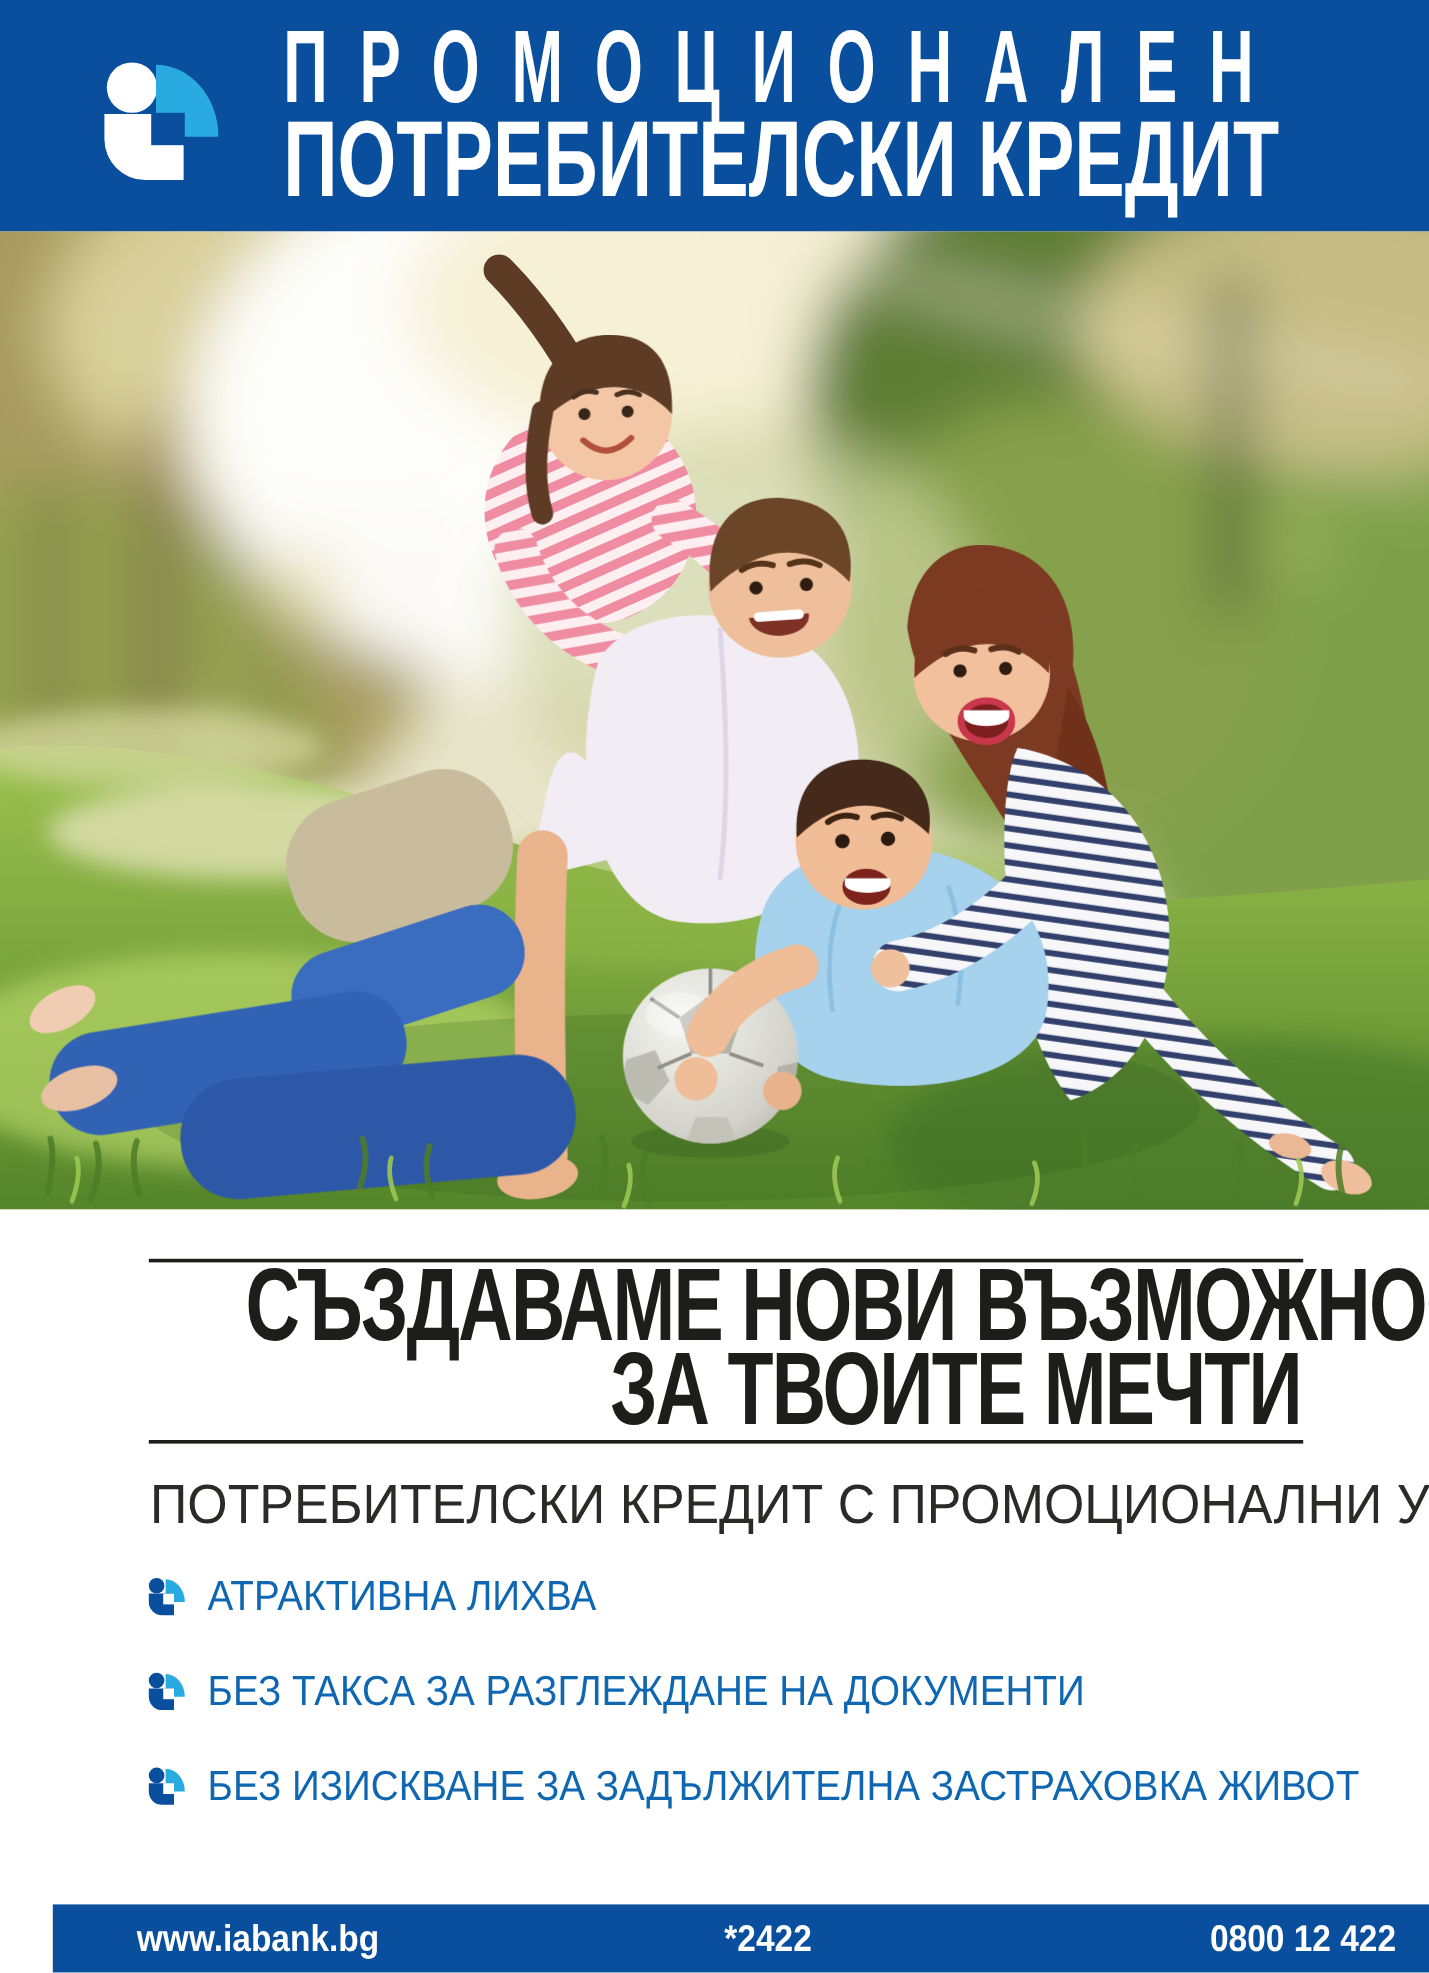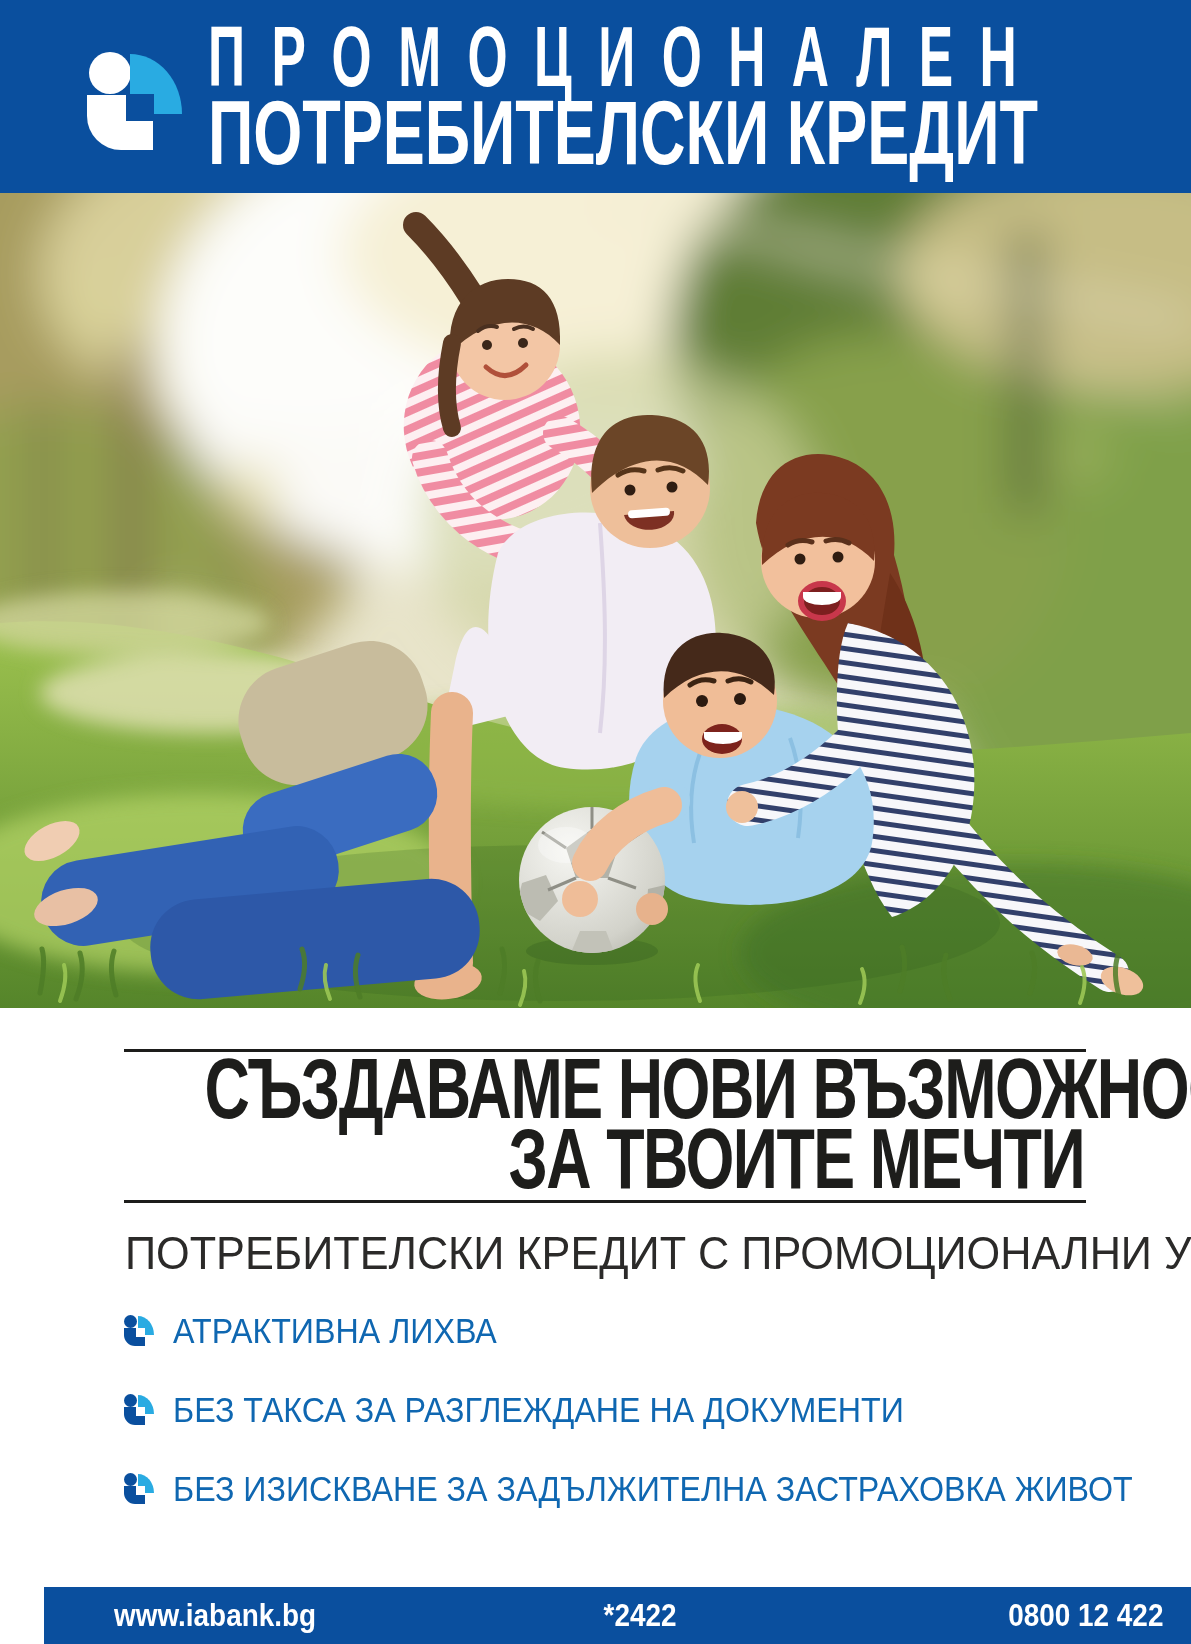--- a/index.html
+++ b/index.html
@@ -8,21 +8,21 @@
     background:#ffffff;overflow:hidden;
     font-family:"Liberation Sans", sans-serif;
   }
   
   .header{position:absolute;left:0;top:0;width:1191px;height:193px;background:#0a4f9e;}
   .logo{position:absolute;left:87px;top:52px;width:95px;height:98px;}
   .logo .lg-head{position:absolute;left:2px;top:0;width:42px;height:42px;border-radius:50%;background:#ffffff;}
   .logo .lg-quarter{position:absolute;left:43px;top:2px;width:52px;height:60px;background:#29abe2;border-radius:0 100% 0 0;}
   .logo .lg-body{position:absolute;left:0;top:43px;width:66px;height:55px;background:#ffffff;border-radius:0 0 0 34px;}
   .logo .lg-notch{position:absolute;left:39px;top:42px;width:28px;height:27px;background:#0a4f9e;}
-  .header-titles{position:absolute;left:208px;top:0;width:920px;height:238px;color:#ffffff;}
+  .header-titles{position:absolute;left:236px;top:0;width:920px;height:238px;color:#ffffff;}
   .ht-line1{position:absolute;left:0;top:13px;font-size:86px;line-height:86px;font-weight:bold;
     letter-spacing:44px;white-space:nowrap;transform:scaleX(0.60);transform-origin:left center;}
   .ht-line2{position:absolute;left:0;top:88px;font-size:90px;line-height:90px;font-weight:bold;
     white-space:nowrap;transform:scaleX(0.70);transform-origin:left center;}
   
   .photo{position:absolute;left:0;top:193px;width:1191px;height:815px;display:block;}
   
   .rule{position:absolute;left:124px;width:962px;height:3px;background:#1d1d1b;}
   .rule-top{top:1049px;}
   .rule-bottom{top:1200px;}

